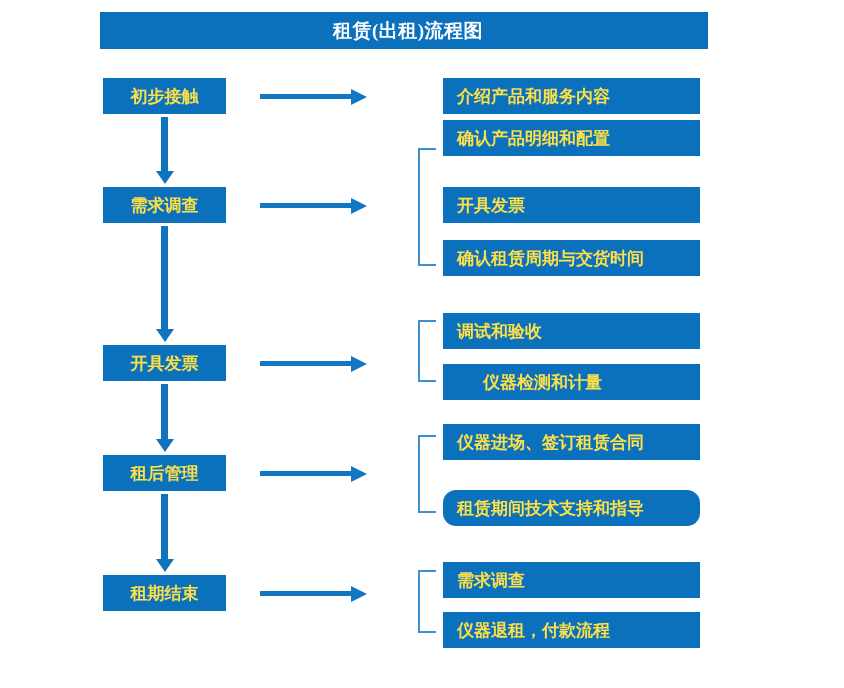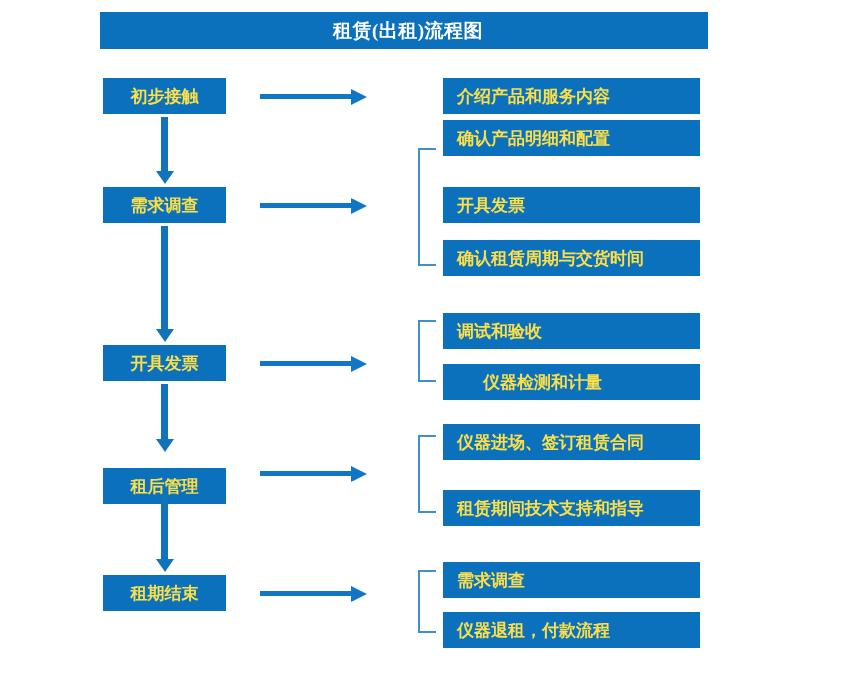--- a/index.html
+++ b/index.html
@@ -122,21 +122,21 @@
 <body>
 
 <div id="canvas">
 
   <div class="title-bar">租赁(出租)流程图</div>
 
   <div id="stage-nodes">
       <div class="node left" style="top: 78px;">初步接触</div>
       <div class="node left" style="top: 187px;">需求调查</div>
       <div class="node left" style="top: 345px;">开具发票</div>
-      <div class="node left" style="top: 468px;">租后管理</div>
+      <div class="node left" style="top: 455px;">租后管理</div>
       <div class="node left" style="top: 575px;">租期结束</div>
     </div>
   <div id="vertical-arrows">
       <div class="v-arrow" style="top: 117px; height: 55px;"></div>
       <div class="v-arrow" style="top: 226px; height: 104px;"></div>
       <div class="v-arrow" style="top: 384px; height: 56px;"></div>
       <div class="v-arrow" style="top: 494px; height: 66px;"></div>
     </div>
   <div id="horizontal-arrows">
       <div class="h-arrow" style="top: 94px;"></div>
@@ -152,18 +152,18 @@
       <div class="bracket" style="top: 570px; height: 63px;"></div>
     </div>
   <div id="detail-nodes">
       <div class="node right" style="top: 78px;">介绍产品和服务内容</div>
       <div class="node right" style="top: 120px;">确认产品明细和配置</div>
       <div class="node right" style="top: 187px;">开具发票</div>
       <div class="node right" style="top: 240px;">确认租赁周期与交货时间</div>
       <div class="node right" style="top: 313px;">调试和验收</div>
       <div class="node right" style="top: 364px; padding-left: 40px;">仪器检测和计量</div>
       <div class="node right" style="top: 424px;">仪器进场、签订租赁合同</div>
-      <div class="node right" style="top: 490px;">租赁期间技术支持和指导</div>
+      <div class="node right" style="top: 490px; border-radius: 13px;">租赁期间技术支持和指导</div>
       <div class="node right" style="top: 562px;">需求调查</div>
       <div class="node right" style="top: 612px;">仪器退租，付款流程</div>
     </div>
 
 </div>
 
 </body></html>

